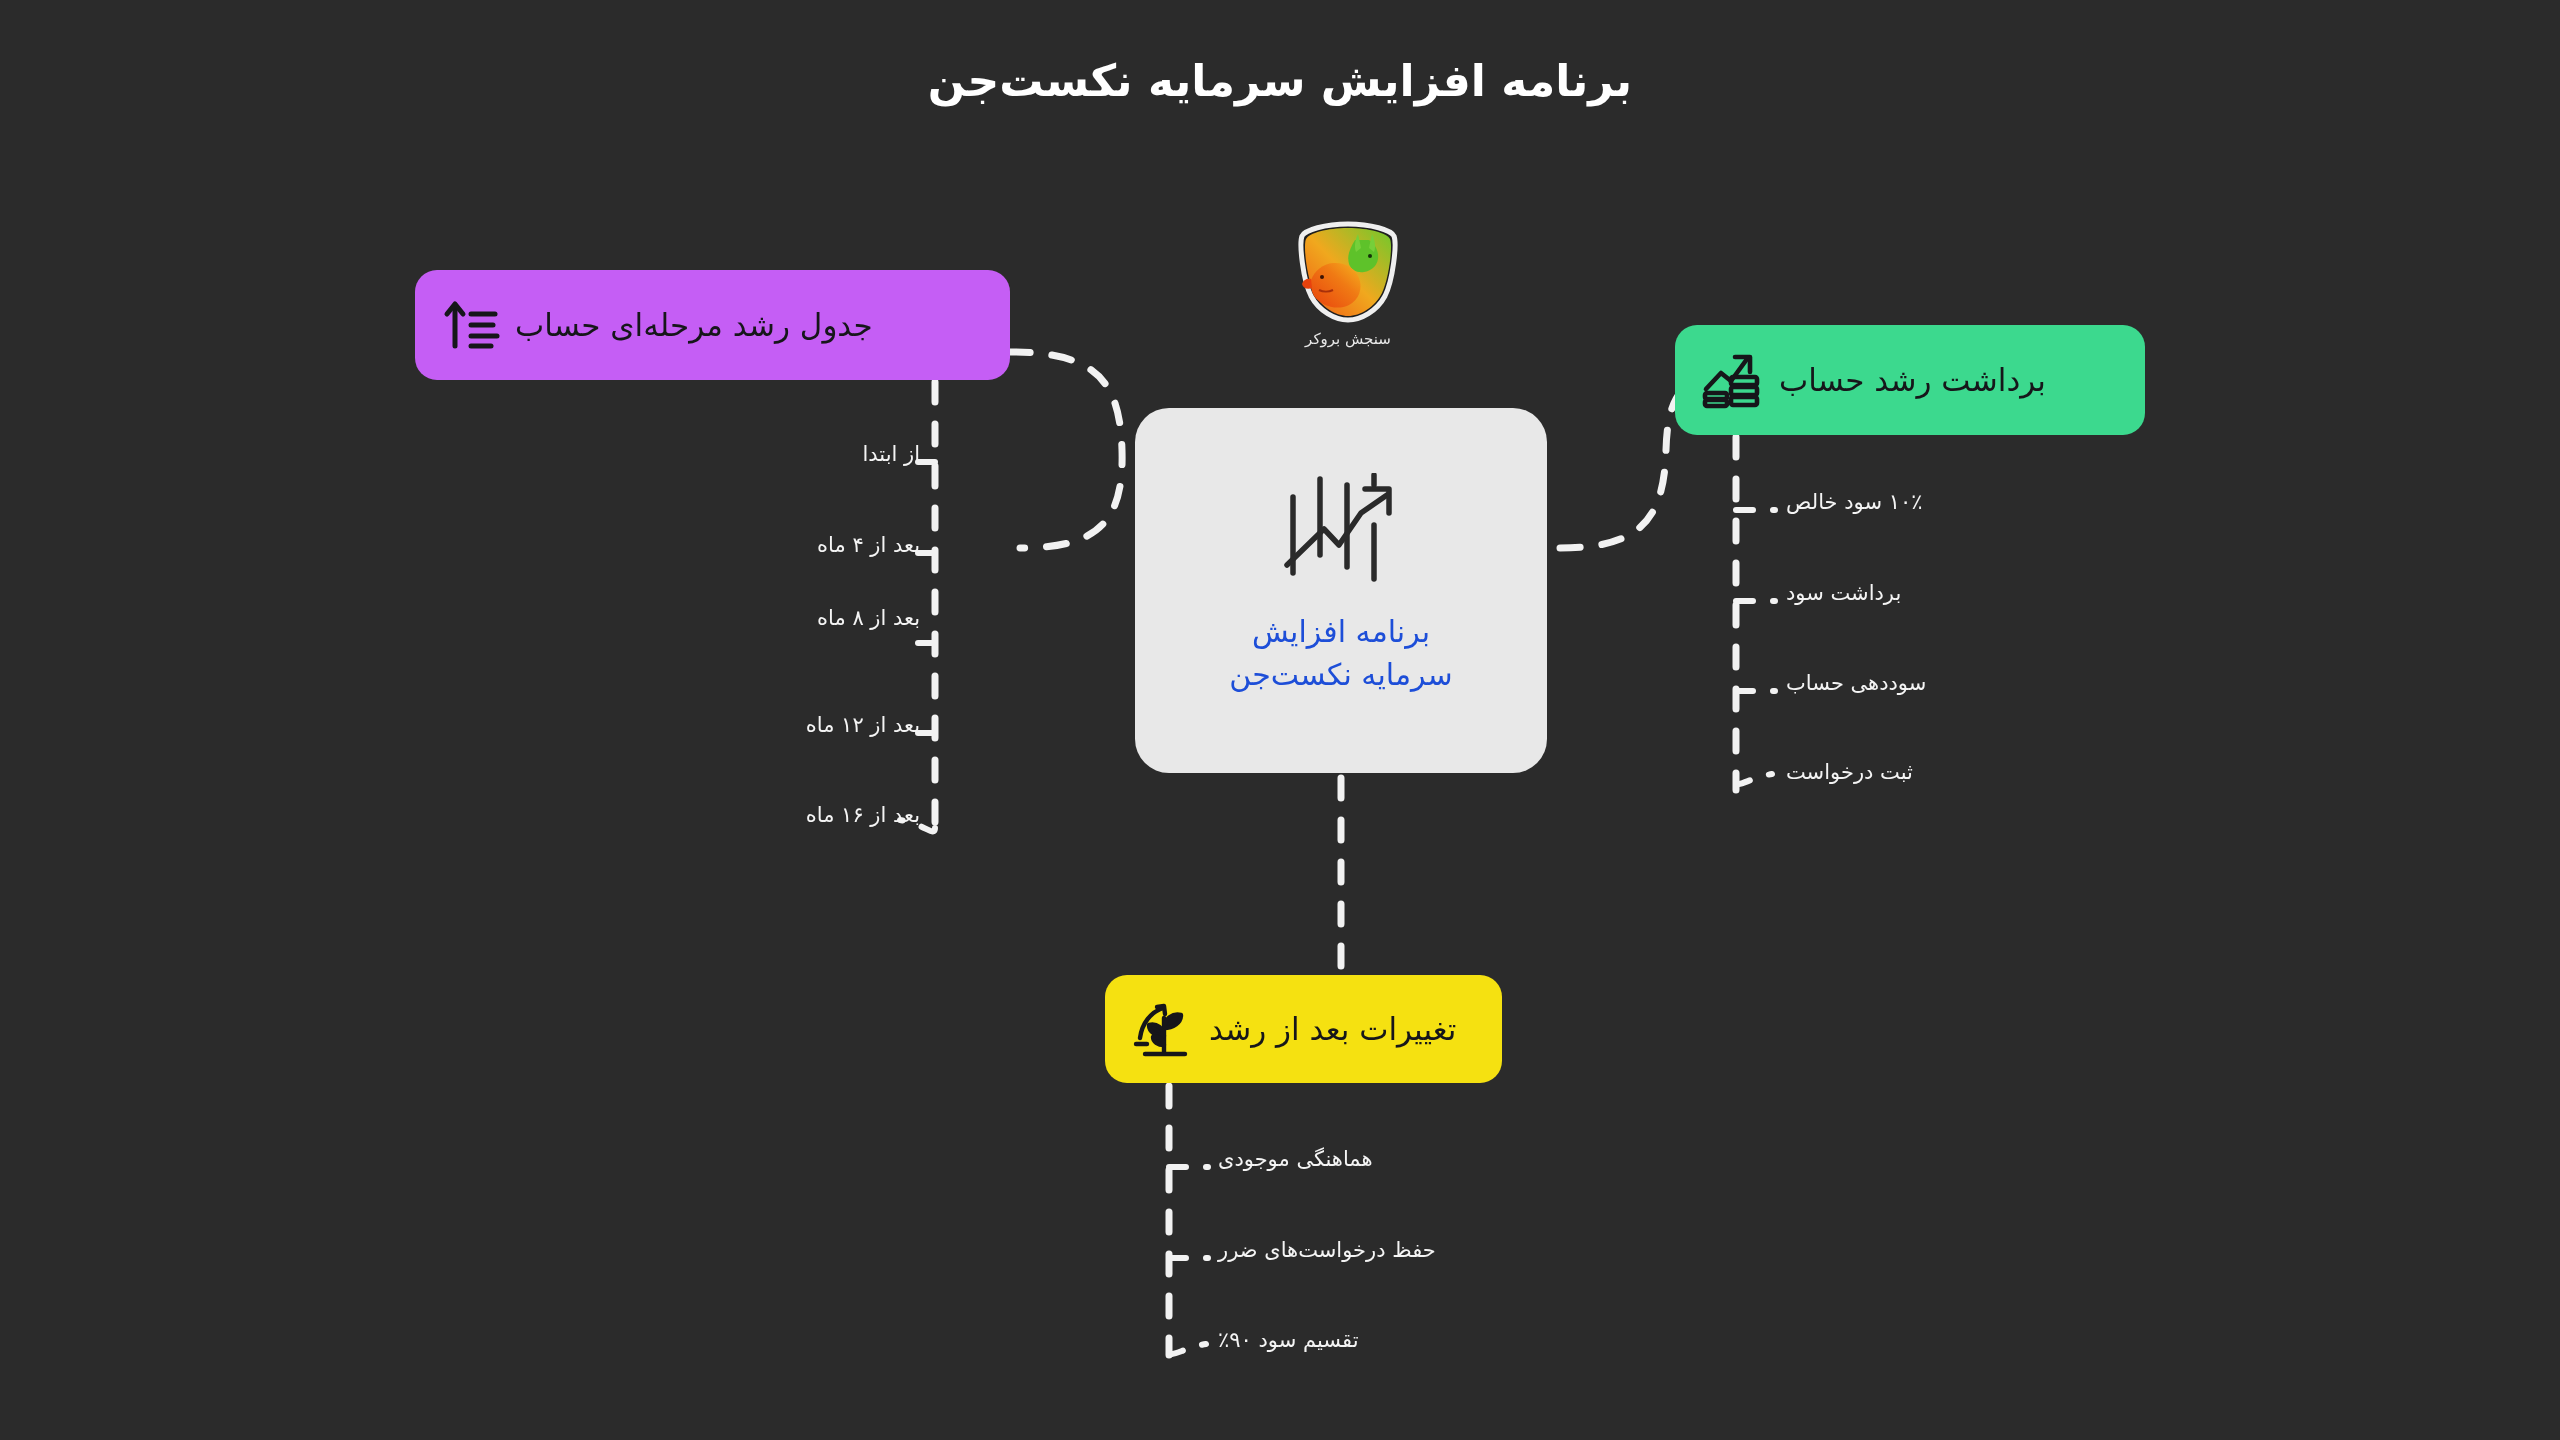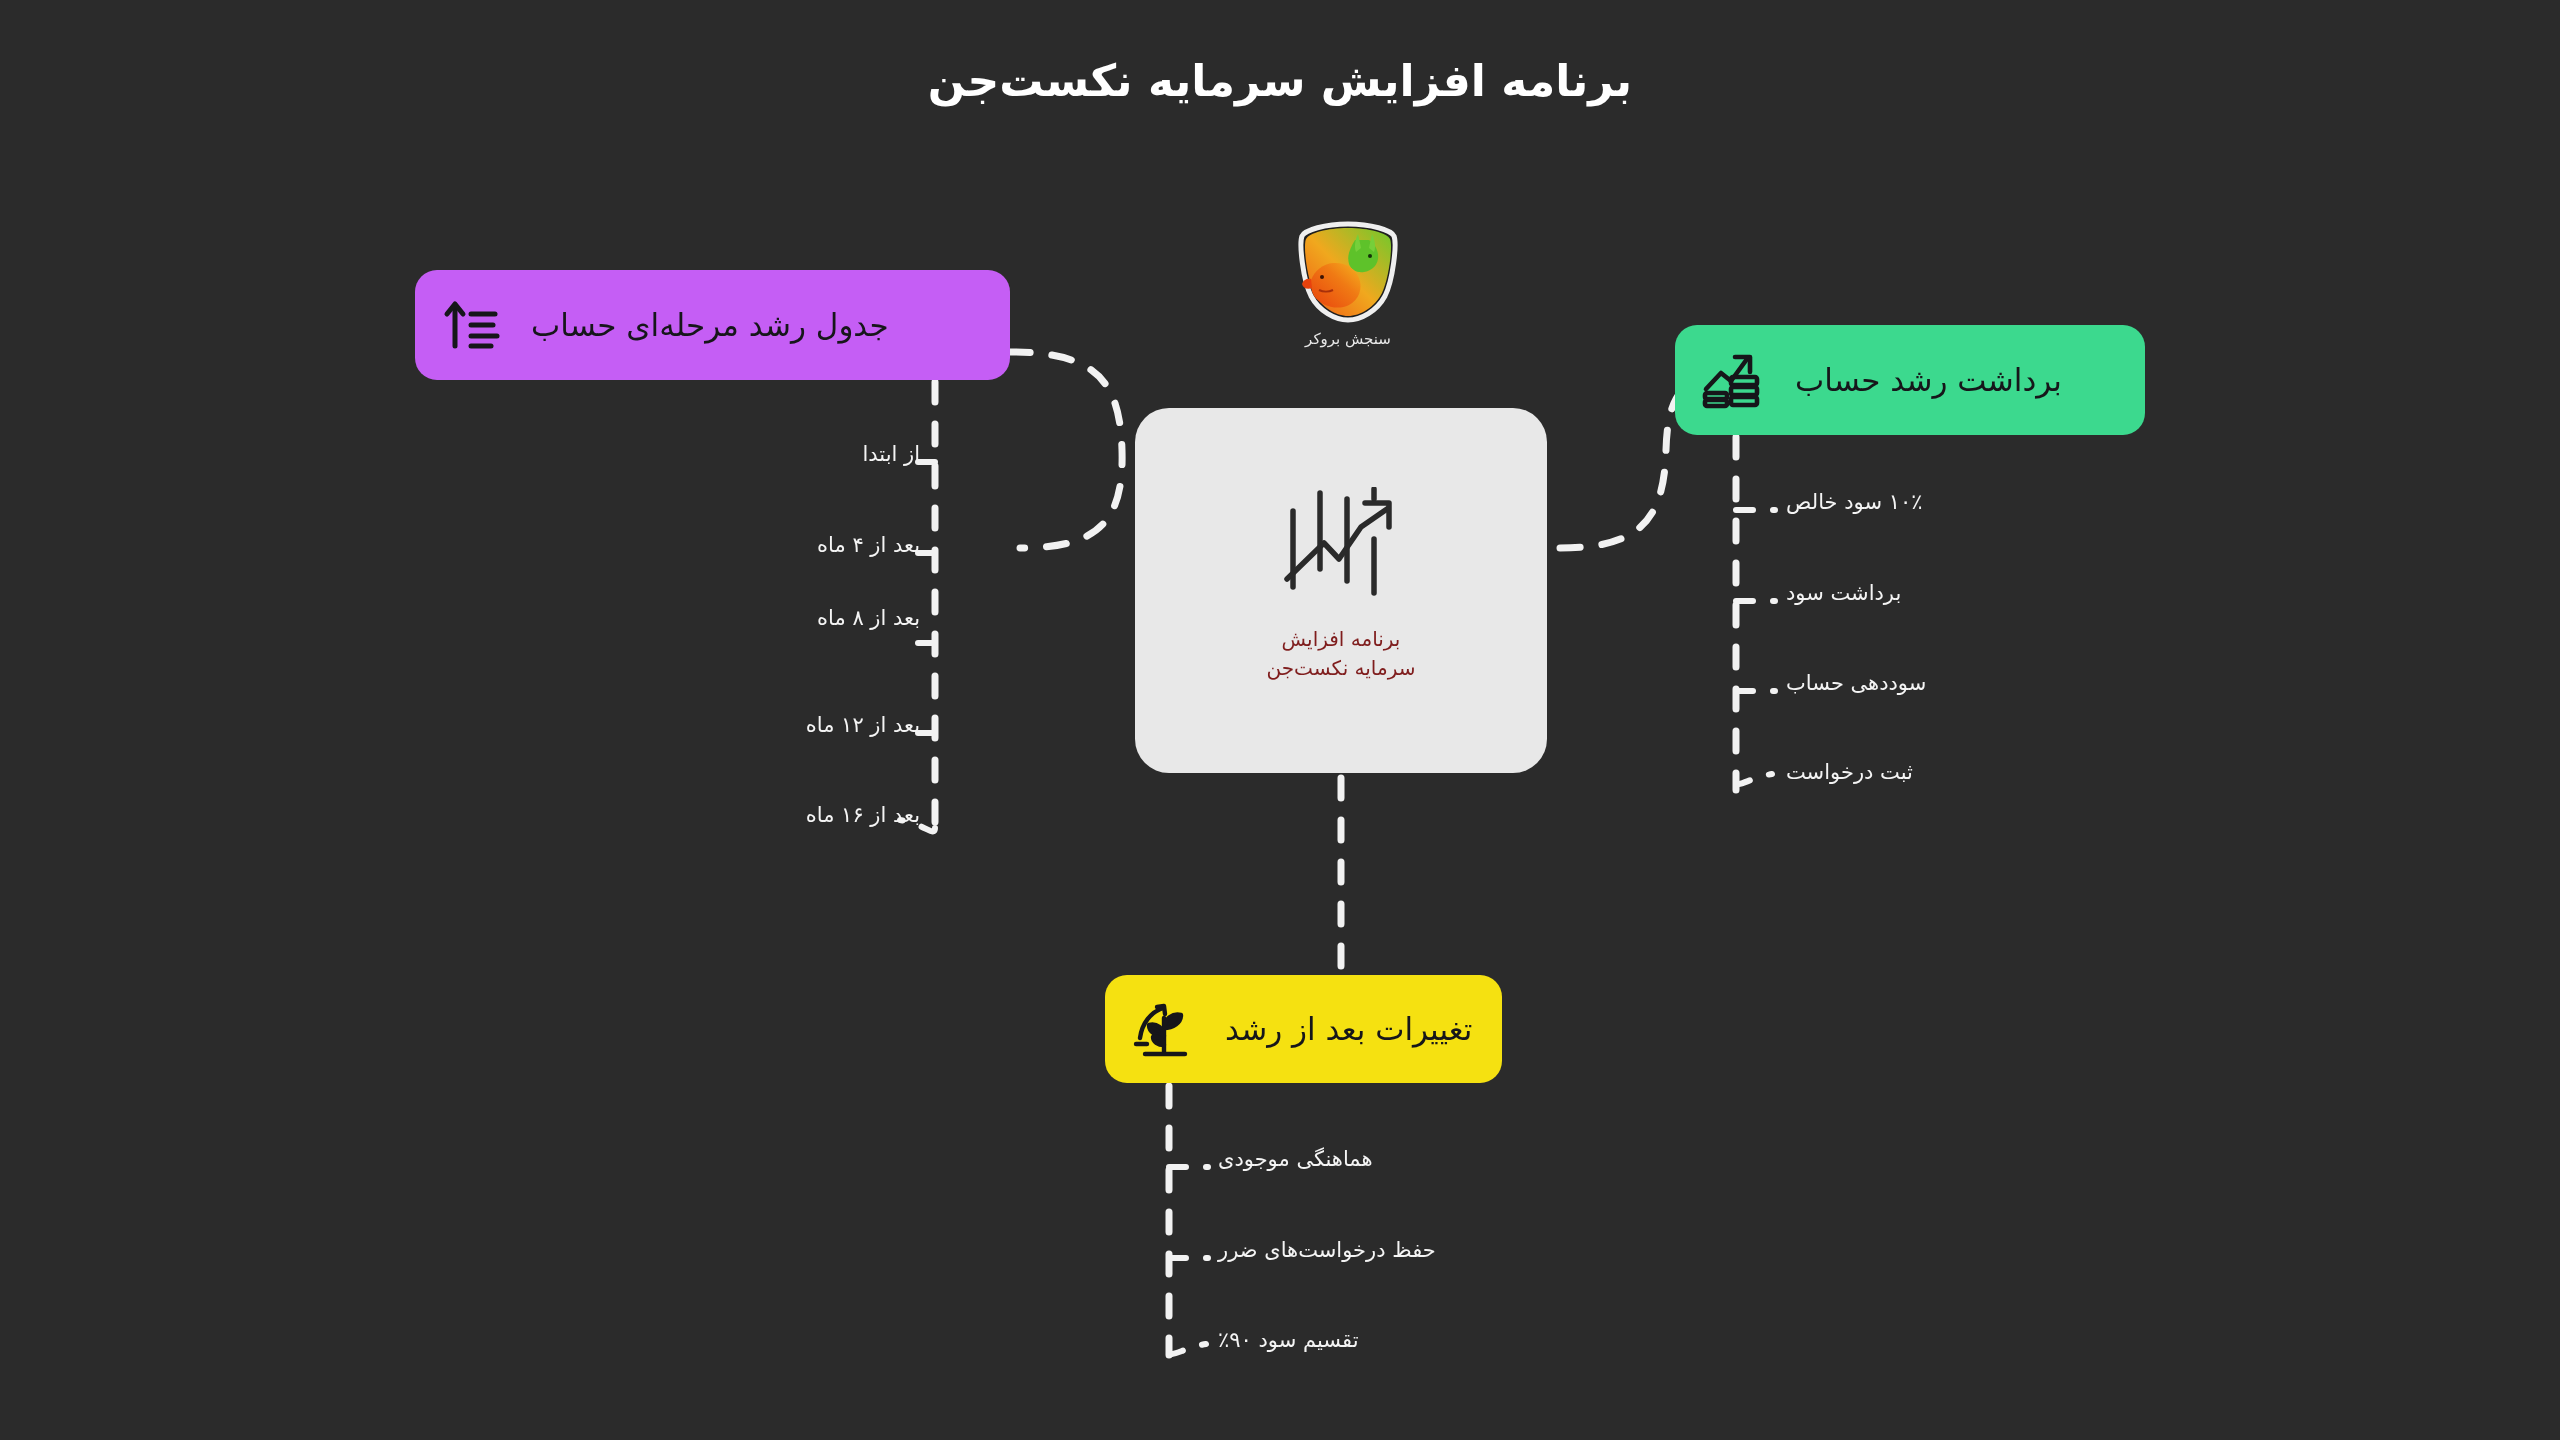--- a/index.html
+++ b/index.html
@@ -84,35 +84,35 @@
     border-radius: 34px;
     display: flex;
     flex-direction: column;
     align-items: center;
     justify-content: center;
     box-sizing: border-box;
     padding: 10px 28px 22px;
   }
   #center-icon { margin-bottom: 22px; }
   #center-label {
-    color: #7f1d1d;
-    font-size: 20px;
+    color: #1d4ed8;
+    font-size: 30px;
     line-height: 1.42;
     text-align: center;
     direction: rtl;
     white-space: pre-line;
   }
 
   
   .pill {
     position: absolute;
     display: flex;
     align-items: center;
     justify-content: flex-end;
-    gap: 28px;
+    gap: 12px;
     border-radius: 22px;
     box-sizing: border-box;
     padding: 12px 26px;
     direction: rtl;
   }
   .pill-label {
     color: #16161a;
     font-size: 31px;
     white-space: nowrap;
     direction: rtl;

